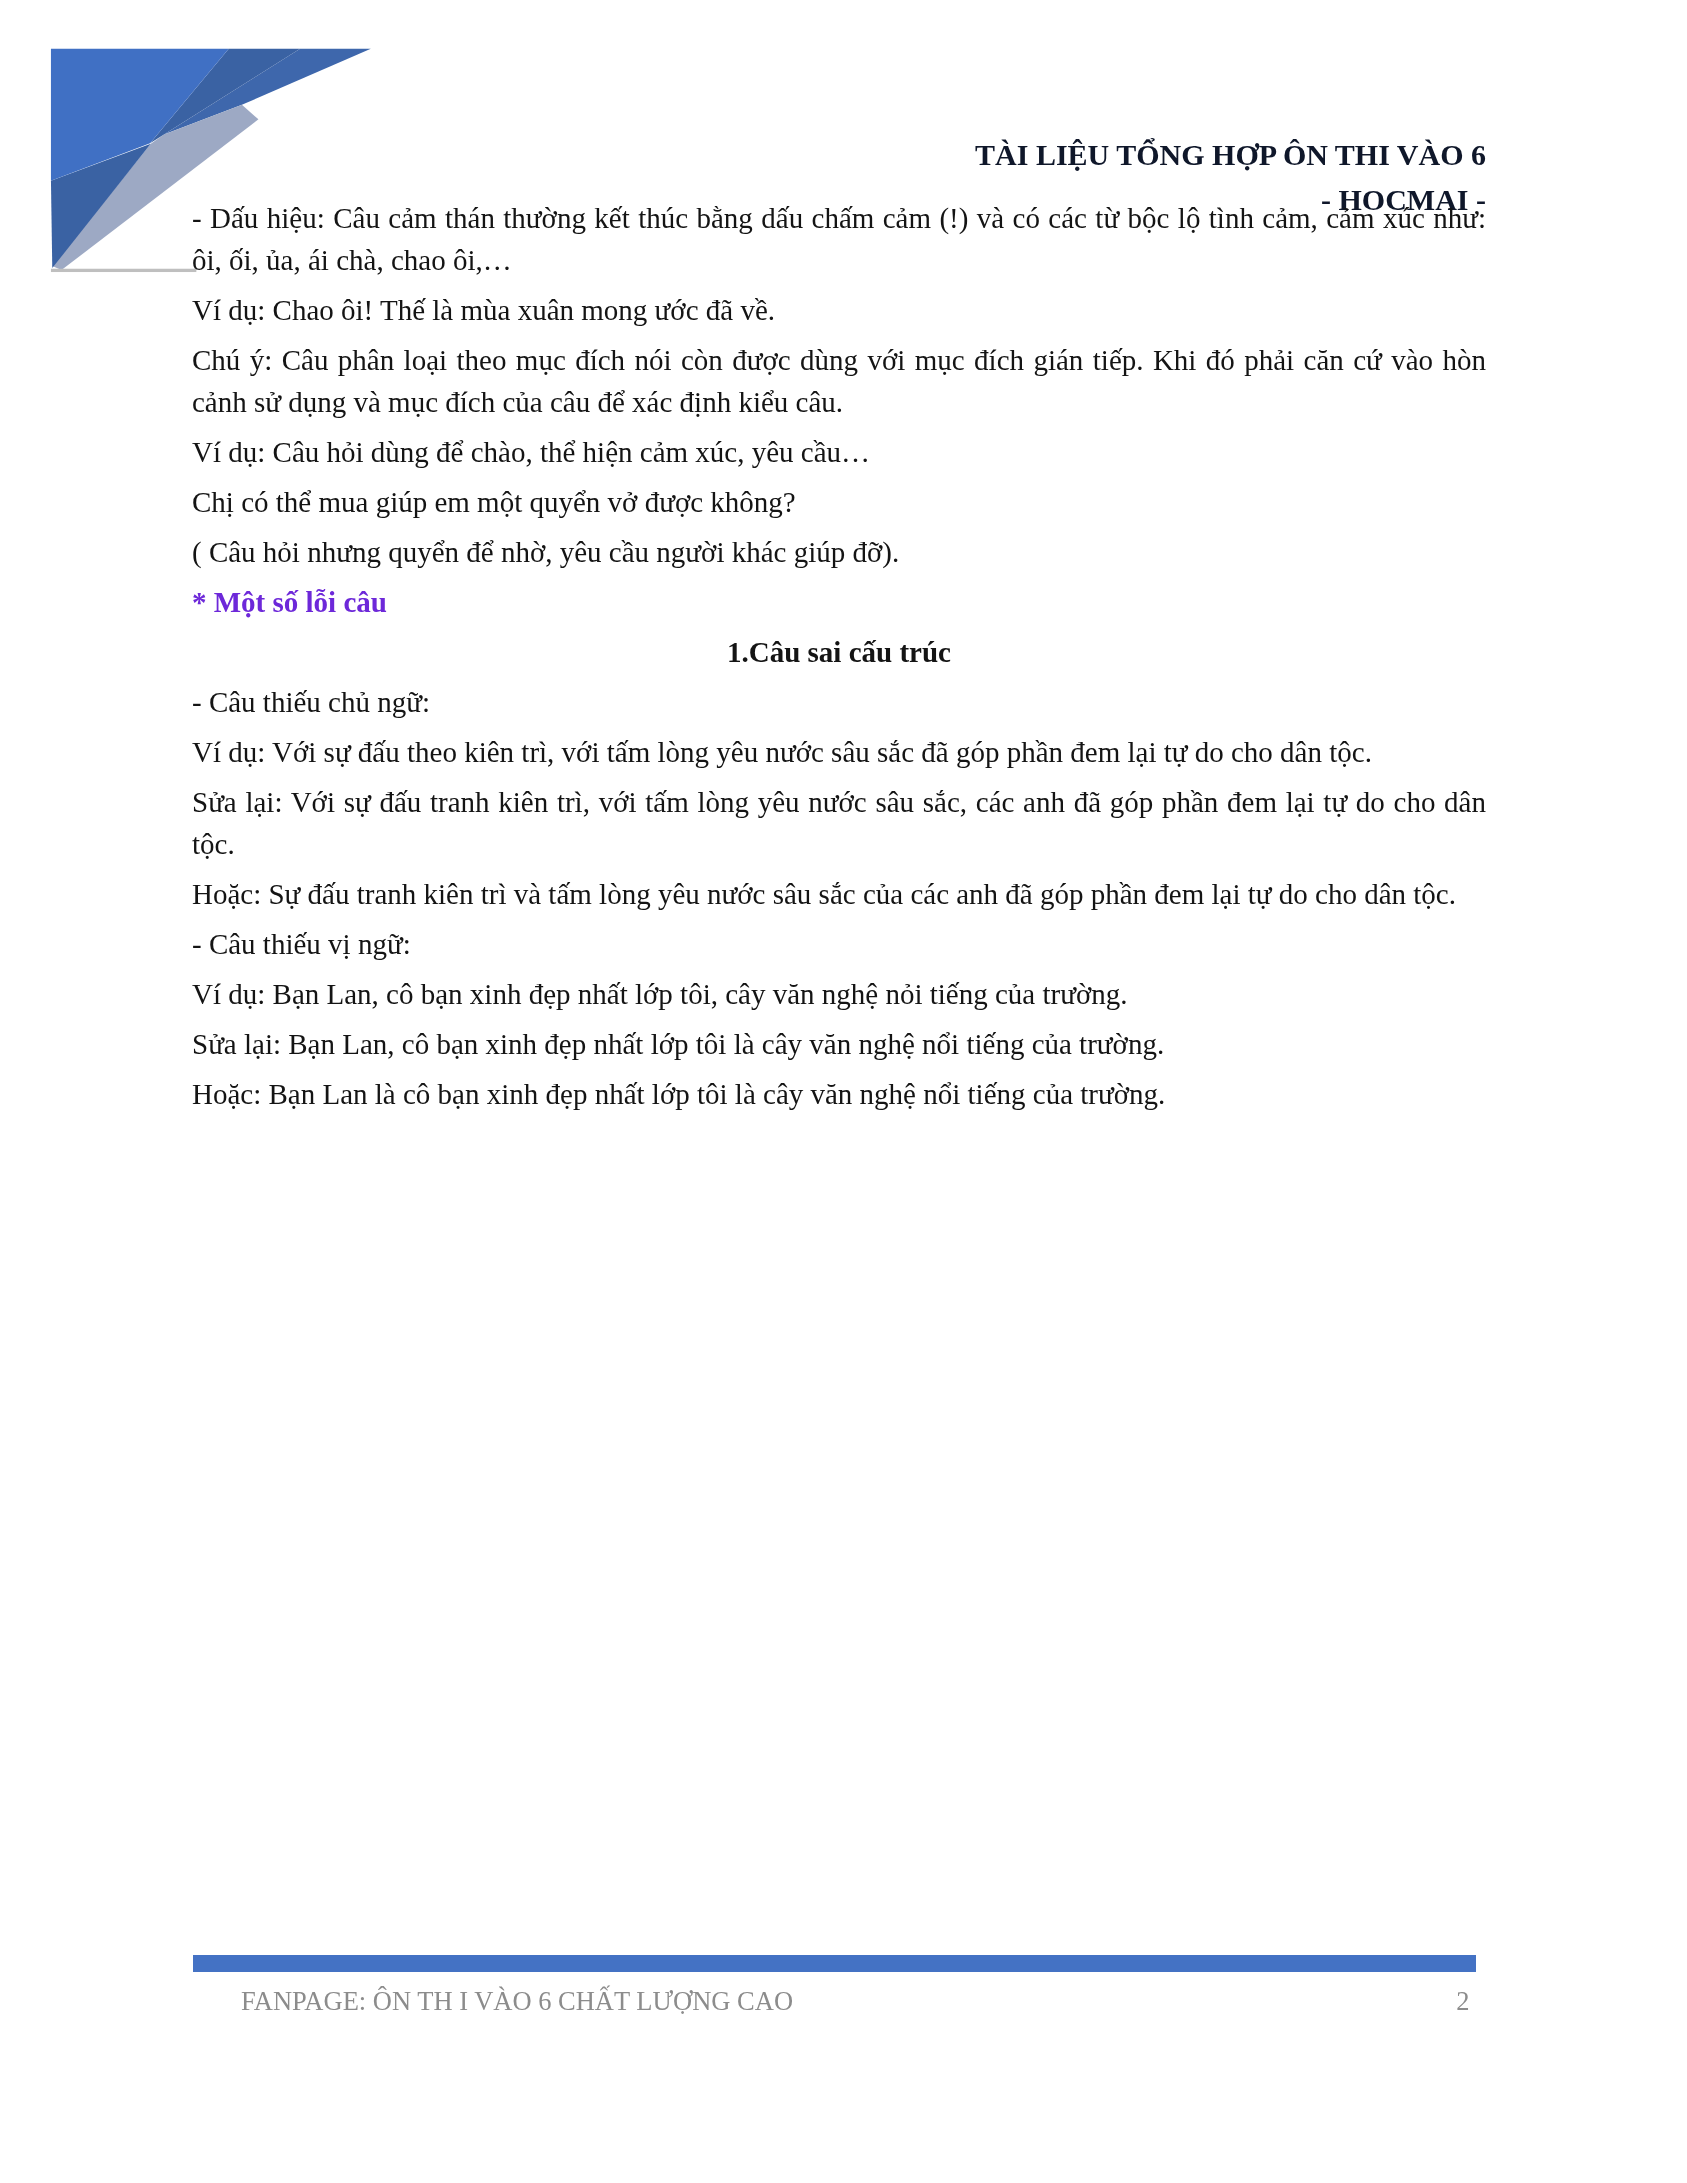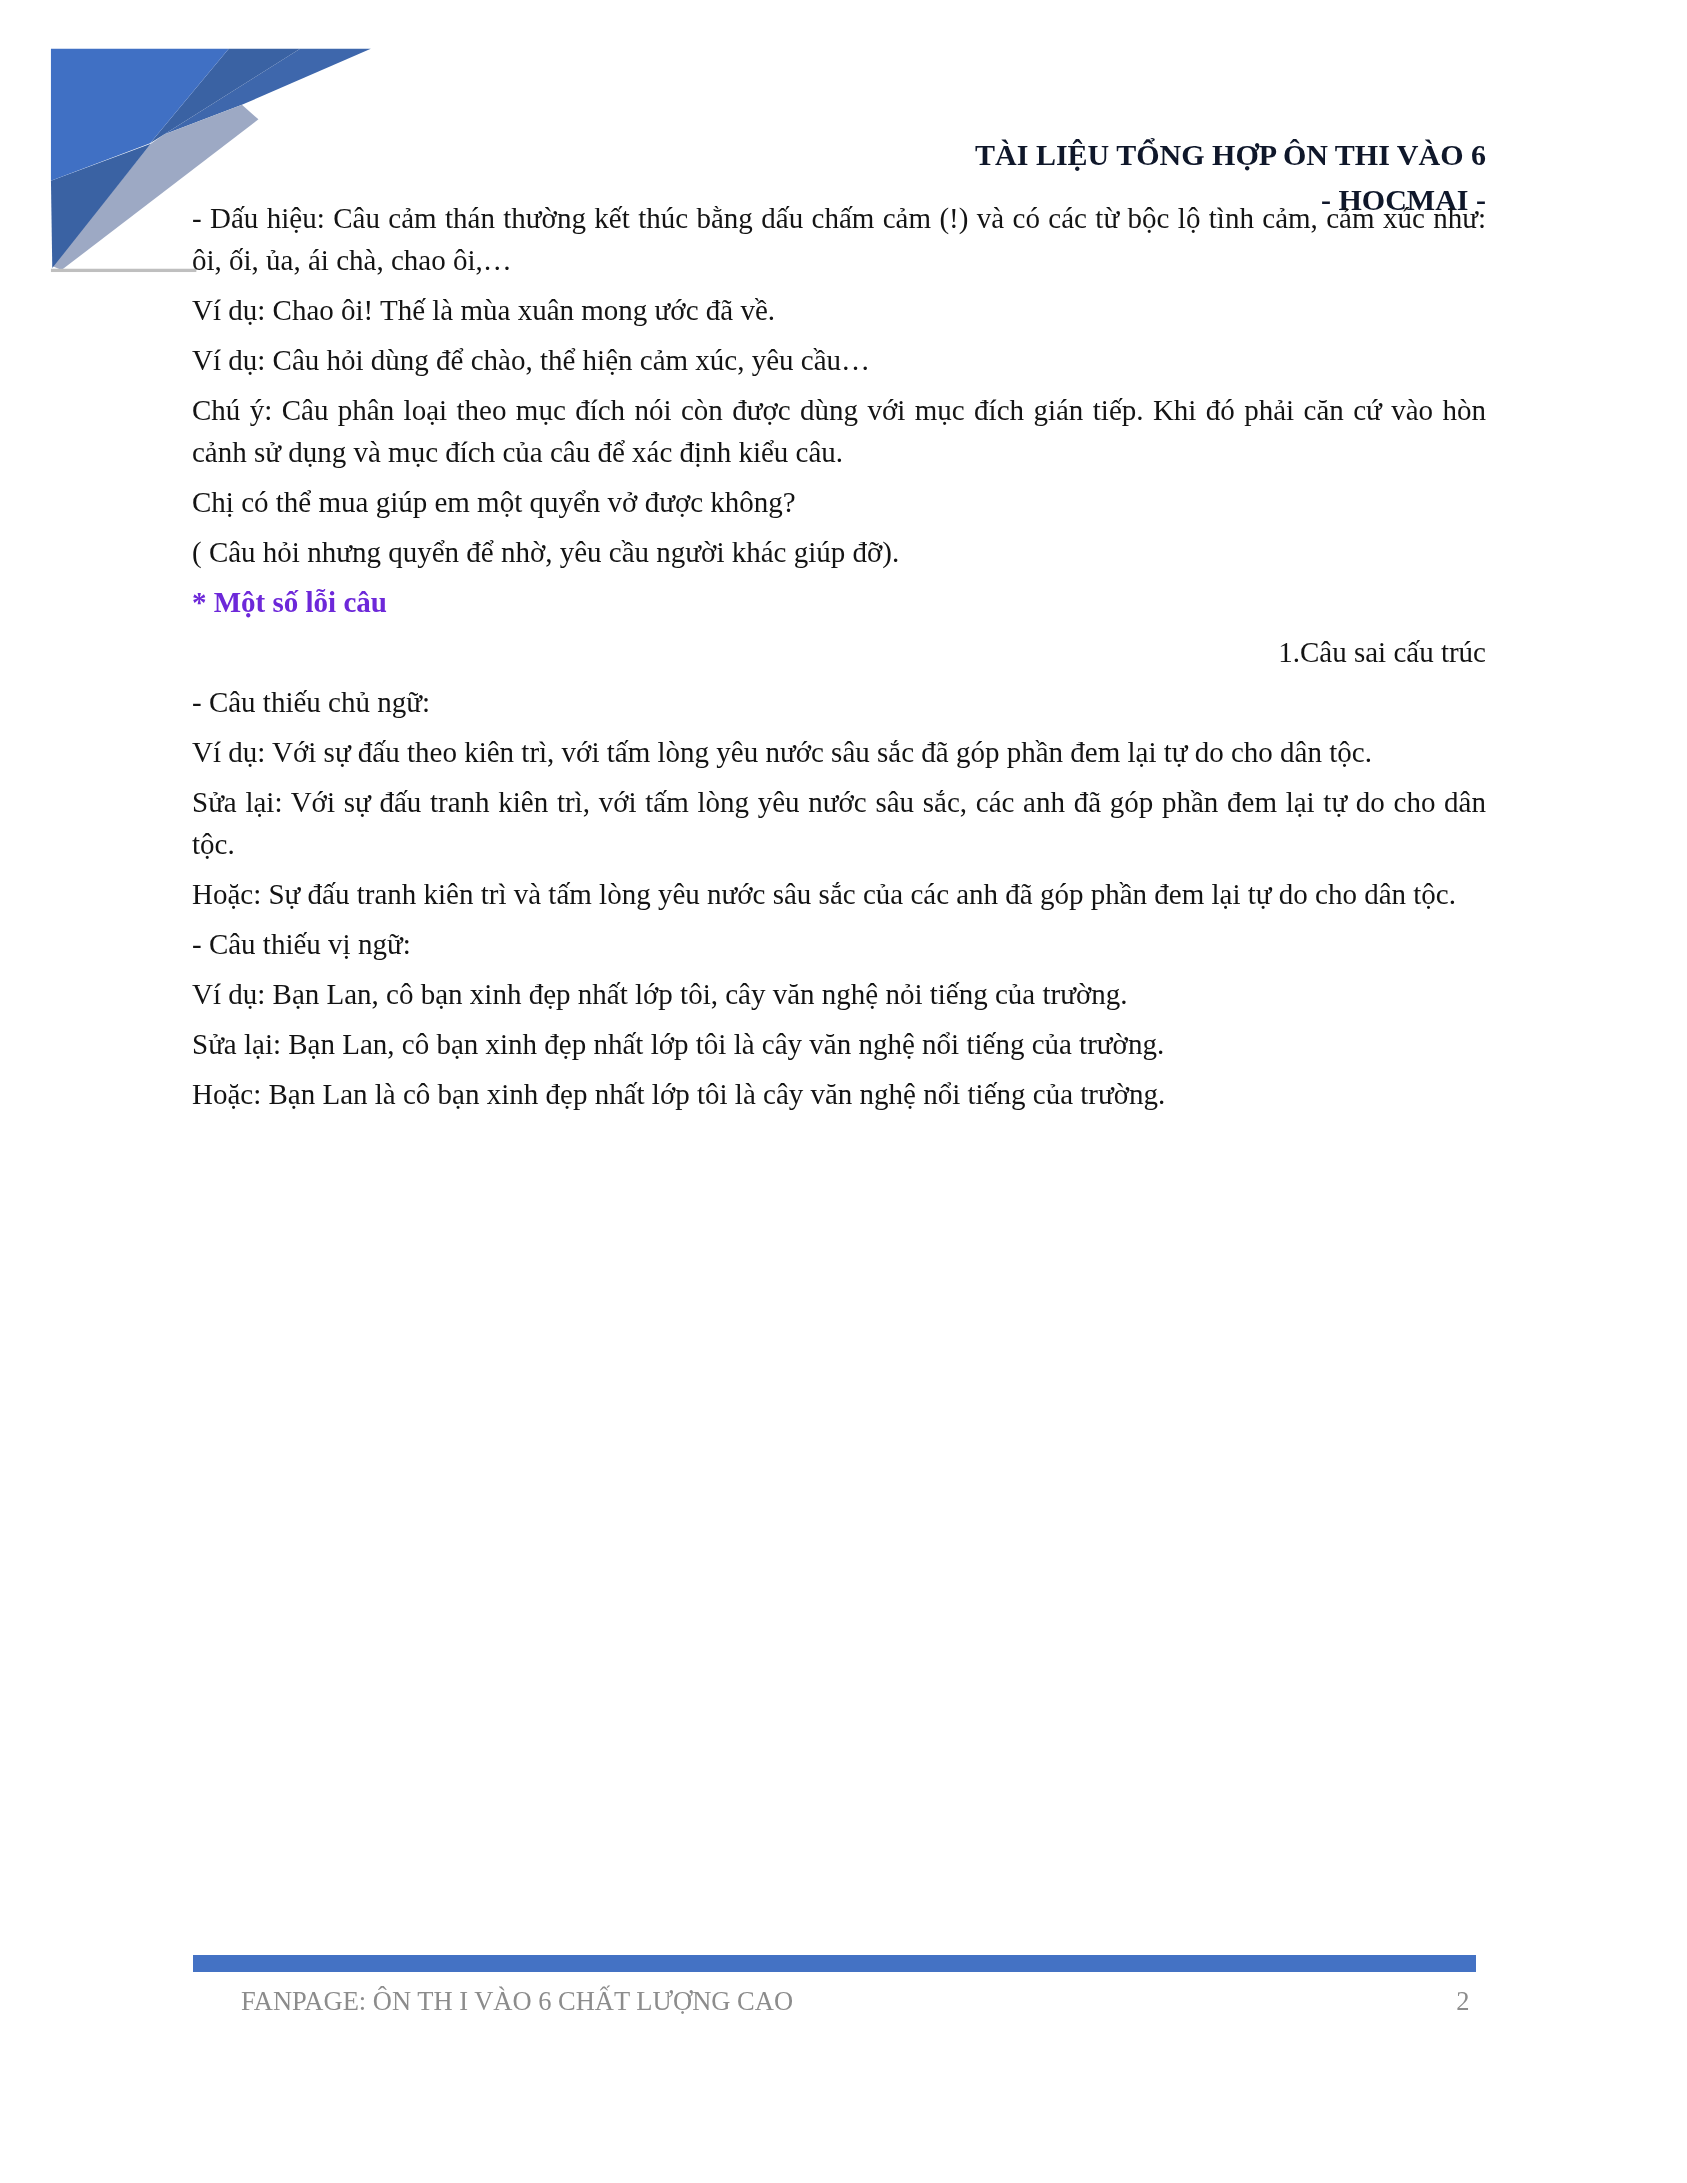--- a/index.html
+++ b/index.html
@@ -37,22 +37,22 @@
   .content p{
     margin:0 0 8px 0;
     text-align:justify;
   }
   .content p.heading-red{
     color:#6d28d9;
     font-weight:bold;
     text-align:left;
   }
   .content p.heading-bold{
-    font-weight:normal;
-    text-align:right;
+    font-weight:bold;
+    text-align:center;
   }
   
   .footer-bar{
     position:absolute;
     left:193px;
     top:1955px;
     width:1283px;
     height:16.5px;
     background:#4472C4;
   }
@@ -98,22 +98,22 @@
   </svg>
 
   <div class="header">
     <div>TÀI LIỆU TỔNG HỢP ÔN THI VÀO 6</div>
     <div>- HOCMAI -</div>
   </div>
 
   <div class="content">
       <p class="normal">- Dấu hiệu: Câu cảm thán thường kết thúc bằng dấu chấm cảm (!) và có các từ bộc lộ tình cảm, cảm xúc như: ôi, ối, ủa, ái chà, chao ôi,…</p>
       <p class="normal">Ví dụ: Chao ôi! Thế là mùa xuân mong ước đã về.</p>
+      <p class="normal">Chú ý: Câu phân loại theo mục đích nói còn được dùng với mục đích gián tiếp. Khi đó phải căn cứ vào hòn cảnh sử dụng và mục đích của câu để xác định kiểu câu.</p>
       <p class="normal">Ví dụ: Câu hỏi dùng để chào, thể hiện cảm xúc, yêu cầu…</p>
-      <p class="normal">Chú ý: Câu phân loại theo mục đích nói còn được dùng với mục đích gián tiếp. Khi đó phải căn cứ vào hòn cảnh sử dụng và mục đích của câu để xác định kiểu câu.</p>
       <p class="normal">Chị có thể mua giúp em một quyển vở được không?</p>
       <p class="normal">( Câu hỏi nhưng quyển để nhờ, yêu cầu người khác giúp đỡ).</p>
       <p class="heading-red">* Một số lỗi câu</p>
       <p class="heading-bold">1.Câu sai cấu trúc</p>
       <p class="normal">- Câu thiếu chủ ngữ:</p>
       <p class="normal">Ví dụ: Với sự đấu theo kiên trì, với tấm lòng yêu nước sâu sắc đã góp phần đem lại tự do cho dân tộc.</p>
       <p class="normal">Sửa lại: Với sự đấu tranh kiên trì, với tấm lòng yêu nước sâu sắc, các anh đã góp phần đem lại tự do cho dân tộc.</p>
       <p class="normal">Hoặc: Sự đấu tranh kiên trì và tấm lòng yêu nước sâu sắc của các anh đã góp phần đem lại tự do cho dân tộc.</p>
       <p class="normal">- Câu thiếu vị ngữ:</p>
       <p class="normal">Ví dụ: Bạn Lan, cô bạn xinh đẹp nhất lớp tôi, cây văn nghệ nỏi tiếng của trường.</p>

